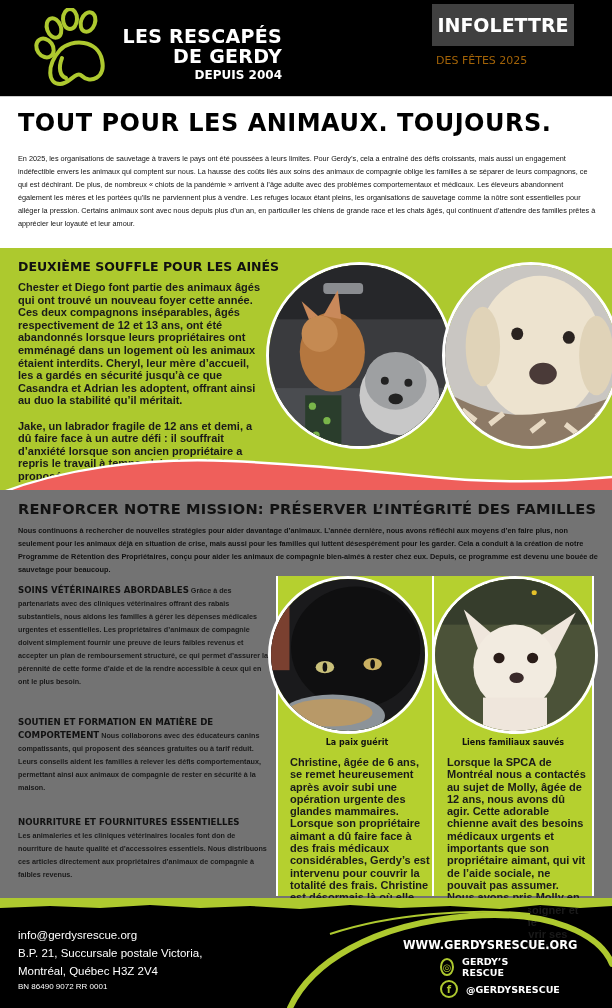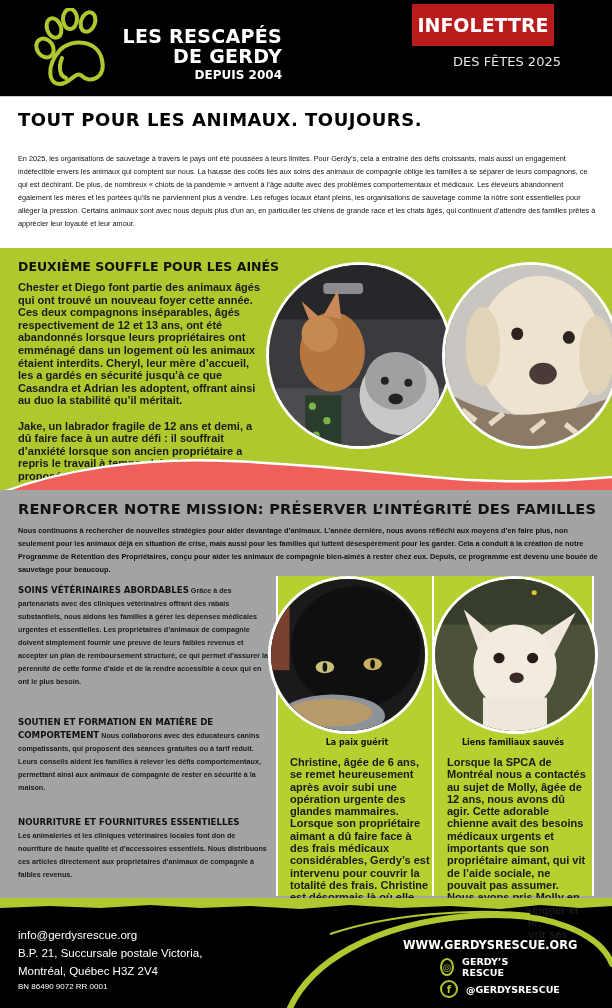--- a/index.html
+++ b/index.html
@@ -6,44 +6,44 @@
   html, body { width: 612px; height: 1008px; overflow: hidden; background: #000; }
   body { font-family: "Liberation Sans", sans-serif; color: #111; position: relative; }
 
   
   .header { position: absolute; left: 0; top: 0; width: 612px; height: 124px; background: #000; }
   .paw { position: absolute; left: 32px; top: 8px; width: 80px; height: 82px; }
   .brand { position: absolute; left: 120px; top: 26px; width: 162px; text-align: right; color: #fff; font-family: "DejaVu Sans", sans-serif; font-weight: bold; }
   .brand .l1 { font-size: 19px; line-height: 20px; letter-spacing: 0.3px; }
   .brand .l2 { font-size: 19px; line-height: 21px; letter-spacing: 0.3px; }
   .brand .l3 { font-size: 12px; line-height: 12px; margin-top: 2px; }
-  .badge { position: absolute; left: 412px; top: 4px; width: 142px; height: 42px; background: #b91c1c; color: #fff; font-family: "DejaVu Sans", sans-serif; font-weight: bold; font-size: 19px; display: flex; align-items: center; justify-content: center; }
-  .edition { position: absolute; left: 436px; top: 54px; width: 142px; text-align: center; color: #e5e5e5; font-family: "DejaVu Sans", sans-serif; font-size: 13px; }
+  .badge { position: absolute; left: 432px; top: 4px; width: 142px; height: 42px; background: #404040; color: #fff; font-family: "DejaVu Sans", sans-serif; font-weight: bold; font-size: 19px; display: flex; align-items: center; justify-content: center; }
+  .edition { position: absolute; left: 436px; top: 54px; width: 142px; text-align: left; color: #a16207; font-family: "DejaVu Sans", sans-serif; font-size: 11px; }
 
   
   .intro { position: absolute; left: 0; top: 96px; width: 612px; height: 152px; background: #fff; border-top: 1px solid #ccc; }
-  .intro h1 { position: absolute; left: 18px; top: 12px; font-family: "DejaVu Sans", sans-serif; font-weight: 900; font-size: 18px; letter-spacing: 0.5px; color: #000; }
+  .intro h1 { position: absolute; left: 18px; top: 12px; font-family: "DejaVu Sans", sans-serif; font-weight: 900; font-size: 24px; letter-spacing: 0.5px; color: #000; }
   .intro p { position: absolute; left: 18px; top: 55px; width: 578px; font-size: 7.3px; line-height: 13.1px; color: #111; }
 
   
   .green { position: absolute; left: 0; top: 248px; width: 612px; height: 260px; background: #adc92e; }
   .green h2 { position: absolute; left: 18px; top: 11px; font-family: "DejaVu Sans", sans-serif; font-weight: 900; font-size: 12.5px; color: #111; }
   .green .body { position: absolute; left: 18px; top: 33px; width: 246px; font-size: 11px; line-height: 12.6px; font-weight: bold; color: #1a1a1a; }
   .green .body p + p { margin-top: 12.6px; }
 
   .photo { position: absolute; border-radius: 50%; border: 3px solid #fff; overflow: hidden; }
   .photo svg { width: 100%; height: 100%; display: block; }
   .p-dogs { left: 266px; top: 262px; width: 187px; height: 187px; }
   .p-lab  { left: 442px; top: 262px; width: 178px; height: 187px; }
 
   
   .wave { position: absolute; left: 0; top: 455px; width: 612px; height: 60px; }
 
   
-  .red { position: absolute; left: 0; top: 490px; width: 612px; height: 412px; background: #a3a3a3; }
+  .red { position: absolute; left: 0; top: 490px; width: 612px; height: 412px; background: #737373; }
   .red h2 { position: absolute; left: 18px; top: 10px; font-family: "DejaVu Sans", sans-serif; font-weight: 900; font-size: 14.6px; color: #111; letter-spacing: 0.2px; }
   .red .lead { position: absolute; left: 18px; top: 34px; width: 580px; font-size: 7.3px; line-height: 13px; color: #111; font-weight: bold; }
   .red .lead b { font-weight: 900; }
 
   .prog { position: absolute; left: 18px; width: 252px; font-size: 7.2px; line-height: 13px; color: #1a1a1a; font-weight: bold; }
   .prog .t { font-family: "DejaVu Sans", sans-serif; font-weight: 900; font-size: 8.6px; color: #111; }
   .prog1 { top: 94px; }
   .prog2 { top: 226px; }
   .prog3 { top: 326px; }
 

